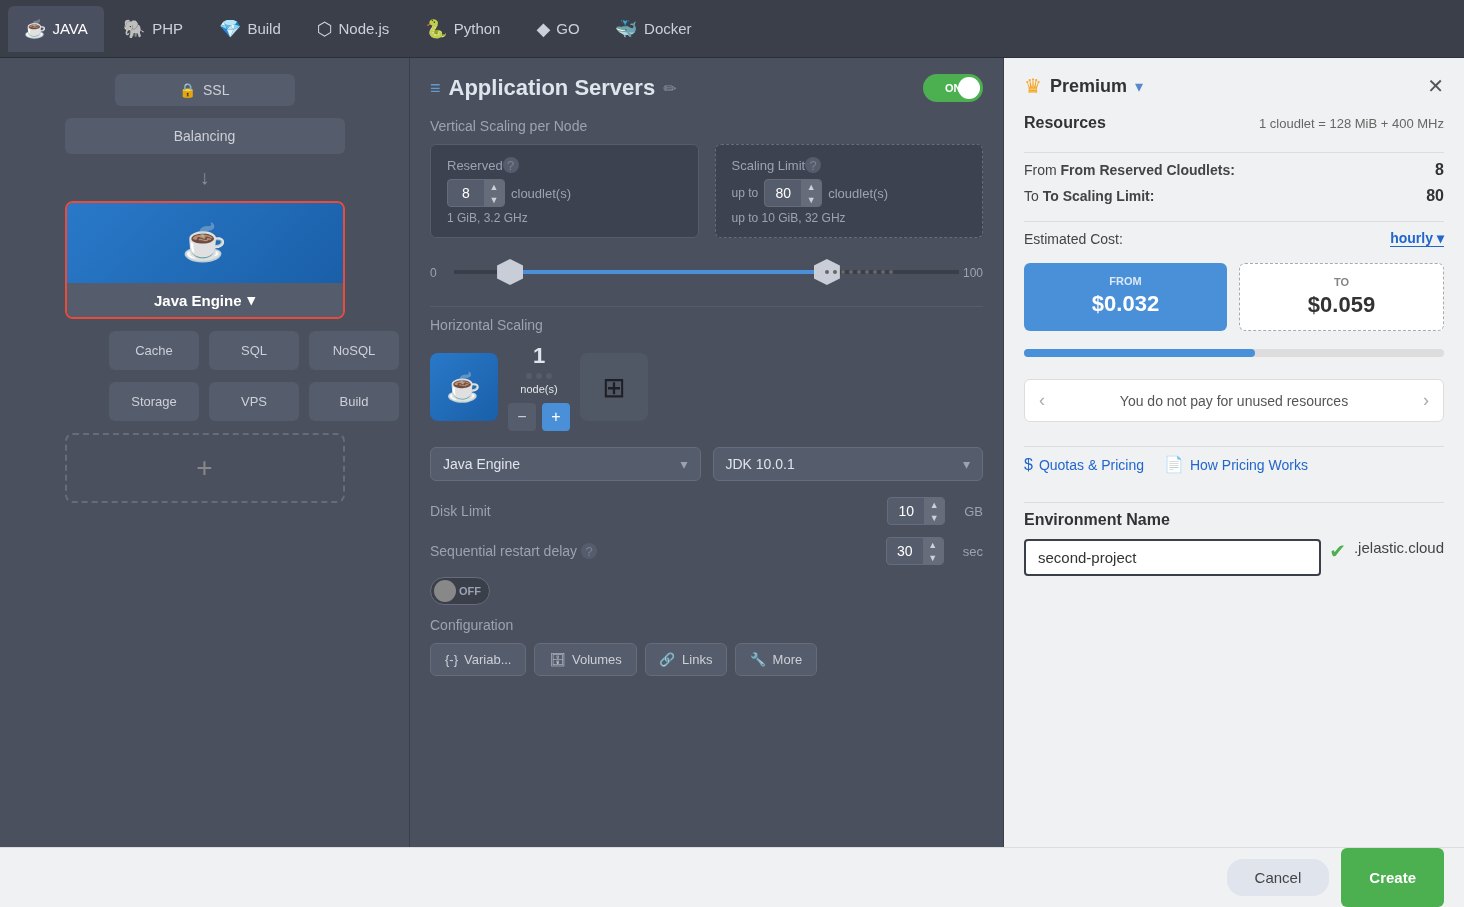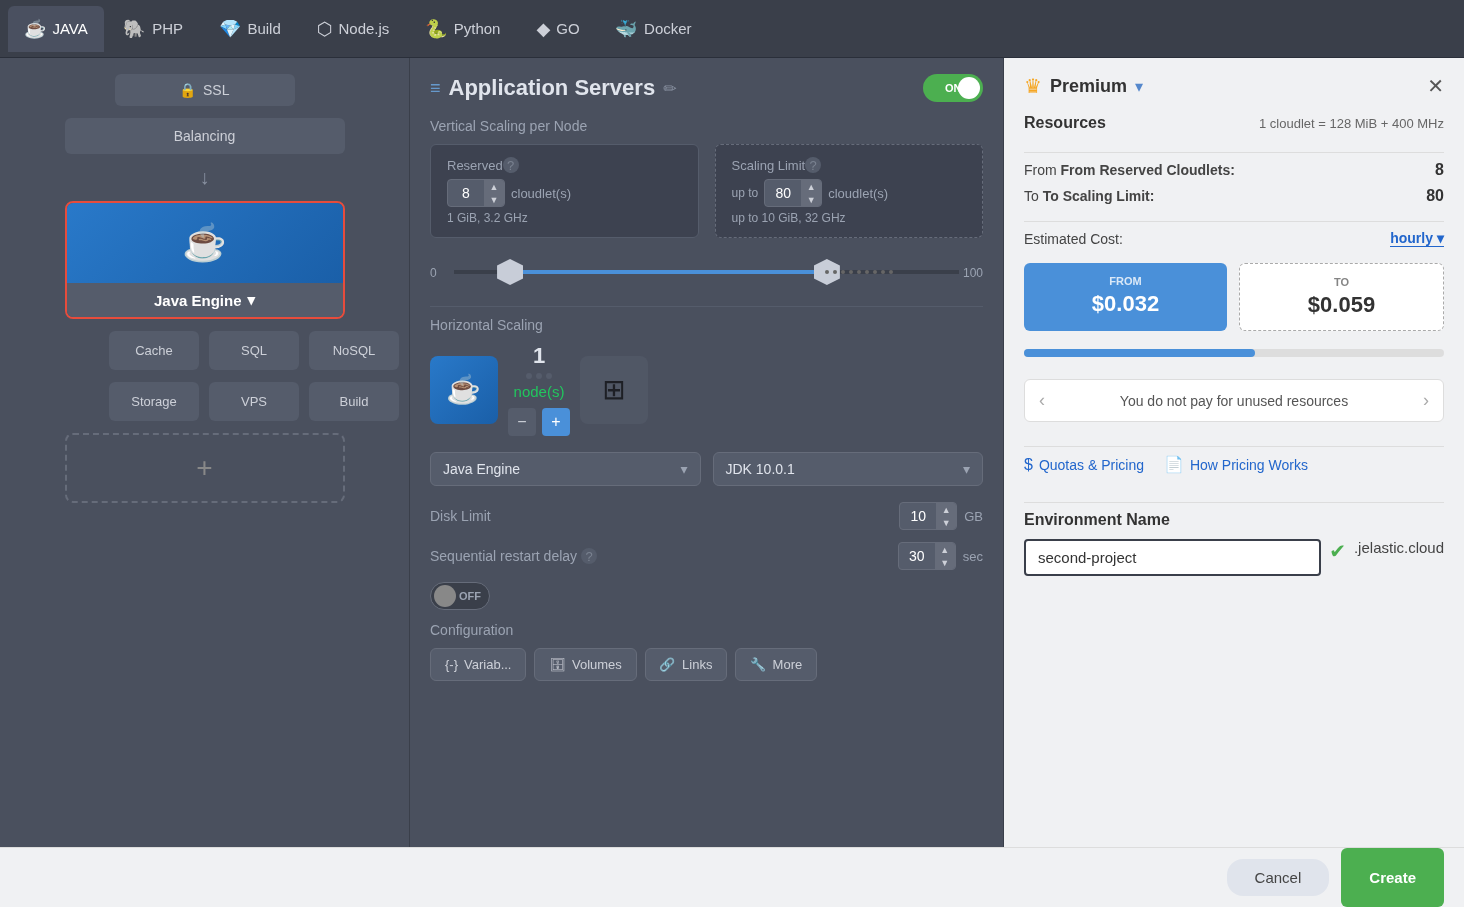--- a/index.html
+++ b/index.html
@@ -268,21 +268,21 @@
       background: #555c6b;
       opacity: 0.6;
     }
     .node-count-col {
       display: flex;
       flex-direction: column;
       align-items: center;
       gap: 4px;
     }
     .node-count-label { color: #e0e4ec; font-size: 22px; font-weight: bold; }
-    .node-sub-label { color: #22c55e; font-size: 15px; }
+    .node-sub-label { color: #e5e5e5; font-size: 11px; }
     .dots-row { display: flex; gap: 4px; }
     .dot { width: 6px; height: 6px; background: #555c6b; border-radius: 50%; }
     .node-controls {
       display: flex;
       gap: 6px;
       margin-top: 4px;
     }
     .node-ctrl-btn {
       width: 28px;
       height: 28px;
@@ -330,21 +330,21 @@
       color: #9ba3b2;
       font-size: 14px;
       flex: 1;
       display: flex;
       align-items: center;
       gap: 4px;
     }
     .form-value {
       display: flex;
       align-items: center;
-      gap: 7px;
+      gap: 19px;
     }
     .unit-label { color: #9ba3b2; font-size: 13px; }
     .off-toggle {
       background: #3a3f4a;
       border: 1px solid #666c7a;
       border-radius: 14px;
       width: 60px;
       height: 28px;
       display: flex;
       align-items: center;

